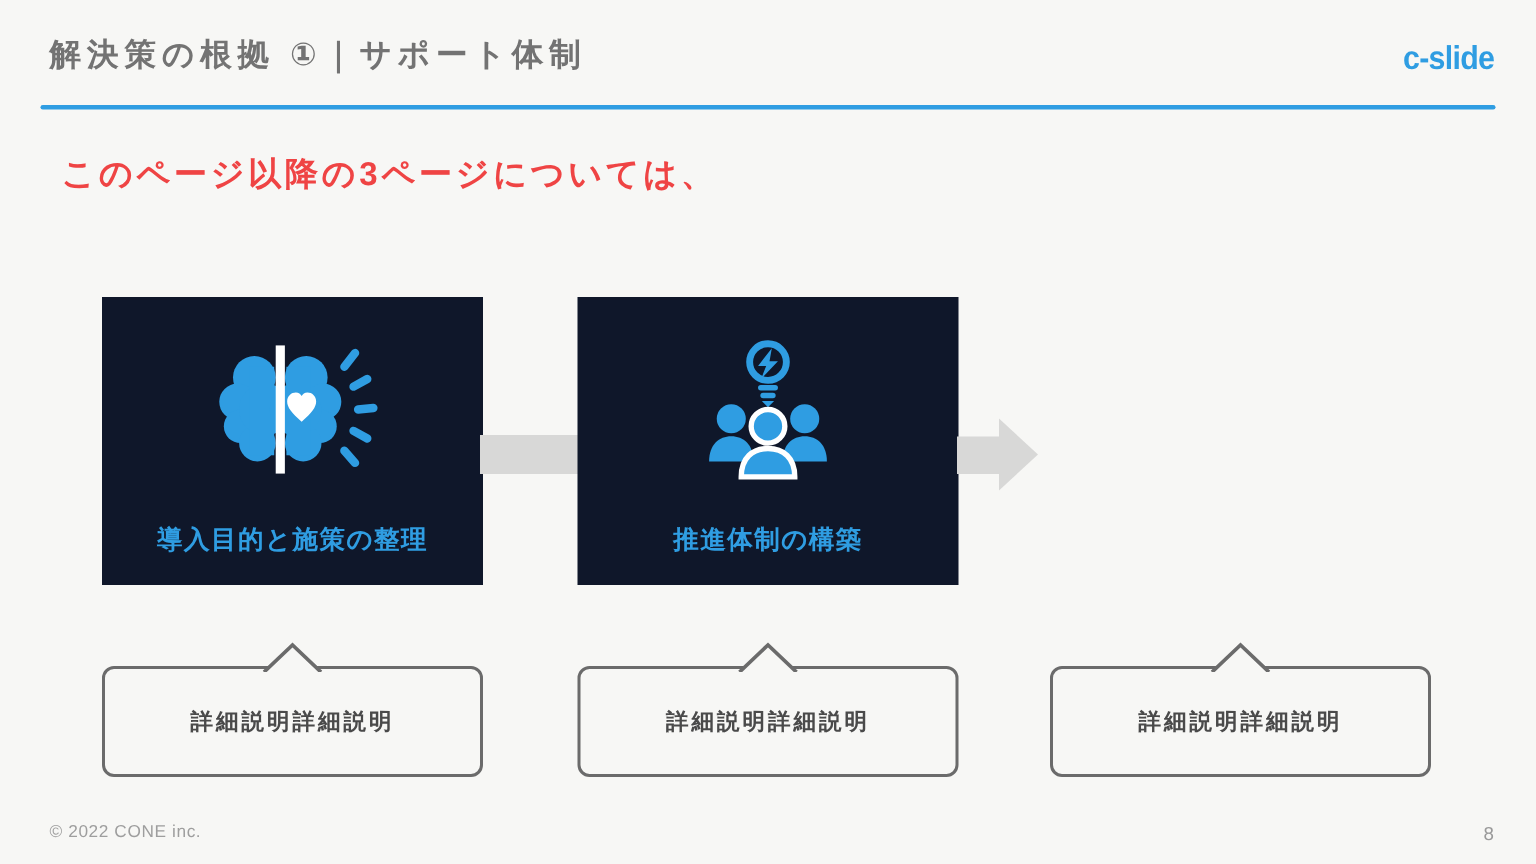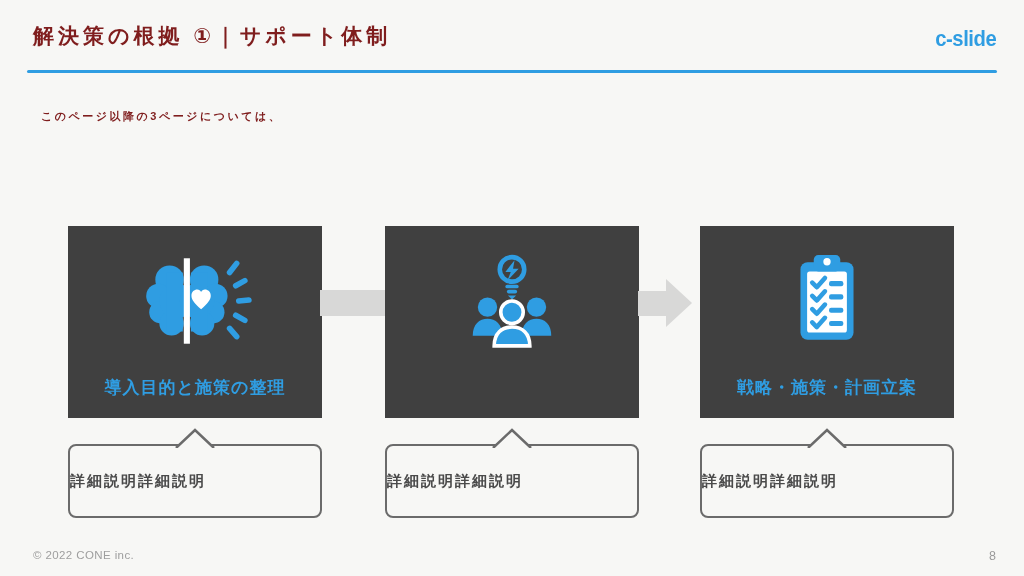--- a/index.html
+++ b/index.html
@@ -8,39 +8,39 @@
     font-family:"Liberation Sans","DejaVu Sans",sans-serif;
     background:#e9e9e9;
   }
   .slide{
     position:relative;width:1024px;height:576px;
     background:#F7F7F5;overflow:hidden;
   }
   .title{
     position:absolute;left:33px;top:22px;
     font-size:21px;font-weight:700;letter-spacing:4px;
-    color:#7f1d1d;white-space:nowrap;
+    color:#737373;white-space:nowrap;
   }
   .logo{
     position:absolute;right:28px;top:26px;
     font-size:22px;font-weight:700;letter-spacing:-0.5px;
     color:#2F9DE2;transform:scaleX(0.92);transform-origin:right center;
   }
   .rule{
     position:absolute;left:27px;right:27px;top:70px;height:3px;
     background:#2F9DE2;border-radius:2px;
   }
   .lead{
     position:absolute;left:41px;top:100px;
-    font-size:11px;font-weight:700;letter-spacing:2.5px;
-    line-height:32px;color:#7f1d1d;white-space:nowrap;
+    font-size:22px;font-weight:700;letter-spacing:2.5px;
+    line-height:32px;color:#ef4444;white-space:nowrap;
   }
   .card{
-    position:absolute;top:226px;width:254px;height:192px;
-    background:#404040;
+    position:absolute;top:198px;width:254px;height:192px;
+    background:#0f172a;
   }
   .card.c1{left:68px}
   .card.c2{left:385px}
   .card.c3{left:700px}
   .card .icon-wrap{
     position:absolute;top:24px;left:0;width:100%;
     display:flex;justify-content:center;
   }
   .card .card-label{
     position:absolute;bottom:19px;left:0;width:100%;
@@ -57,21 +57,21 @@
   }
   .arrow-head{
     position:absolute;left:666px;top:279px;width:0;height:0;
     border-left:26px solid #D8D8D7;
     border-top:24px solid transparent;
     border-bottom:24px solid transparent;
   }
   .bubble{
     position:absolute;top:444px;width:250px;height:70px;
     border:2px solid #6B6B6B;border-radius:8px;
-    display:flex;align-items:center;
+    display:flex;align-items:center;justify-content:center;
   }
   .bubble.b1{left:68px}
   .bubble.b2{left:385px}
   .bubble.b3{left:700px}
   .bubble .notch{
     position:absolute;top:-18px;left:50%;transform:translateX(-50%);
   }
   .bubble .note{
     font-size:15px;font-weight:700;letter-spacing:2px;color:#4A4A4A;
     white-space:nowrap;
@@ -144,48 +144,26 @@
           <path d="M11.5 84 C11.5 73 18 67.5 26 67.5 C34 67.5 40.5 73 40.5 84 Z"></path>
           <circle cx="74" cy="56" r="9.5"></circle>
           <path d="M59.5 84 C59.5 73 66 67.5 74 67.5 C82 67.5 88.5 73 88.5 84 Z"></path>
         </g>
         <g fill="#2F9DE2" stroke="#FFFFFF" stroke-width="3.5">
           <circle cx="50" cy="61" r="11"></circle>
           <path d="M32.5 94 C32.5 81.5 40 75.5 50 75.5 C60 75.5 67.5 81.5 67.5 94 Z"></path>
         </g>
       </svg>
     </div>
+    <div class="card-label">推進体制の構築</div>
   </div>
 
   <div class="arrow-shaft"></div>
   <div class="arrow-head"></div>
 
-  <div class="card c3">
-    <div class="icon-wrap">
-      <svg width="104" height="102" viewBox="0 0 100 100">
-        <rect x="24" y="12" width="52" height="76" rx="7" fill="#2F9DE2"></rect>
-        <rect x="30.5" y="21" width="39" height="60" rx="2.5" fill="#FFFFFF"></rect>
-        <rect x="37" y="5" width="26" height="16" rx="4.5" fill="#2F9DE2"></rect>
-        <circle cx="50" cy="11.5" r="3.6" fill="#FFFFFF"></circle>
-        <g stroke="#2F9DE2" stroke-width="4.5" fill="none" stroke-linecap="round" stroke-linejoin="round">
-          <path d="M35.5 32 L40 36.5 L48 27.5"></path>
-          <path d="M35.5 45 L40 49.5 L48 40.5"></path>
-          <path d="M35.5 58 L40 62.5 L48 53.5"></path>
-          <path d="M35.5 71 L40 75.5 L48 66.5"></path>
-        </g>
-        <g fill="#2F9DE2">
-          <rect x="52" y="30.5" width="14" height="5" rx="2"></rect>
-          <rect x="52" y="43.5" width="14" height="5" rx="2"></rect>
-          <rect x="52" y="56.5" width="14" height="5" rx="2"></rect>
-          <rect x="52" y="69.5" width="14" height="5" rx="2"></rect>
-        </g>
-      </svg>
-    </div>
-    <div class="card-label">戦略・施策・計画立案</div>
-  </div>
 
   <div class="bubble b1">
     <svg class="notch" width="40" height="20" viewBox="0 0 40 20">
       <path d="M1 20 L20 2 L39 20" fill="#F7F7F5" stroke="#6B6B6B" stroke-width="2.5"></path>
     </svg>
     <div class="note">詳細説明詳細説明</div>
   </div>
 
   <div class="bubble b2">
     <svg class="notch" width="40" height="20" viewBox="0 0 40 20">

